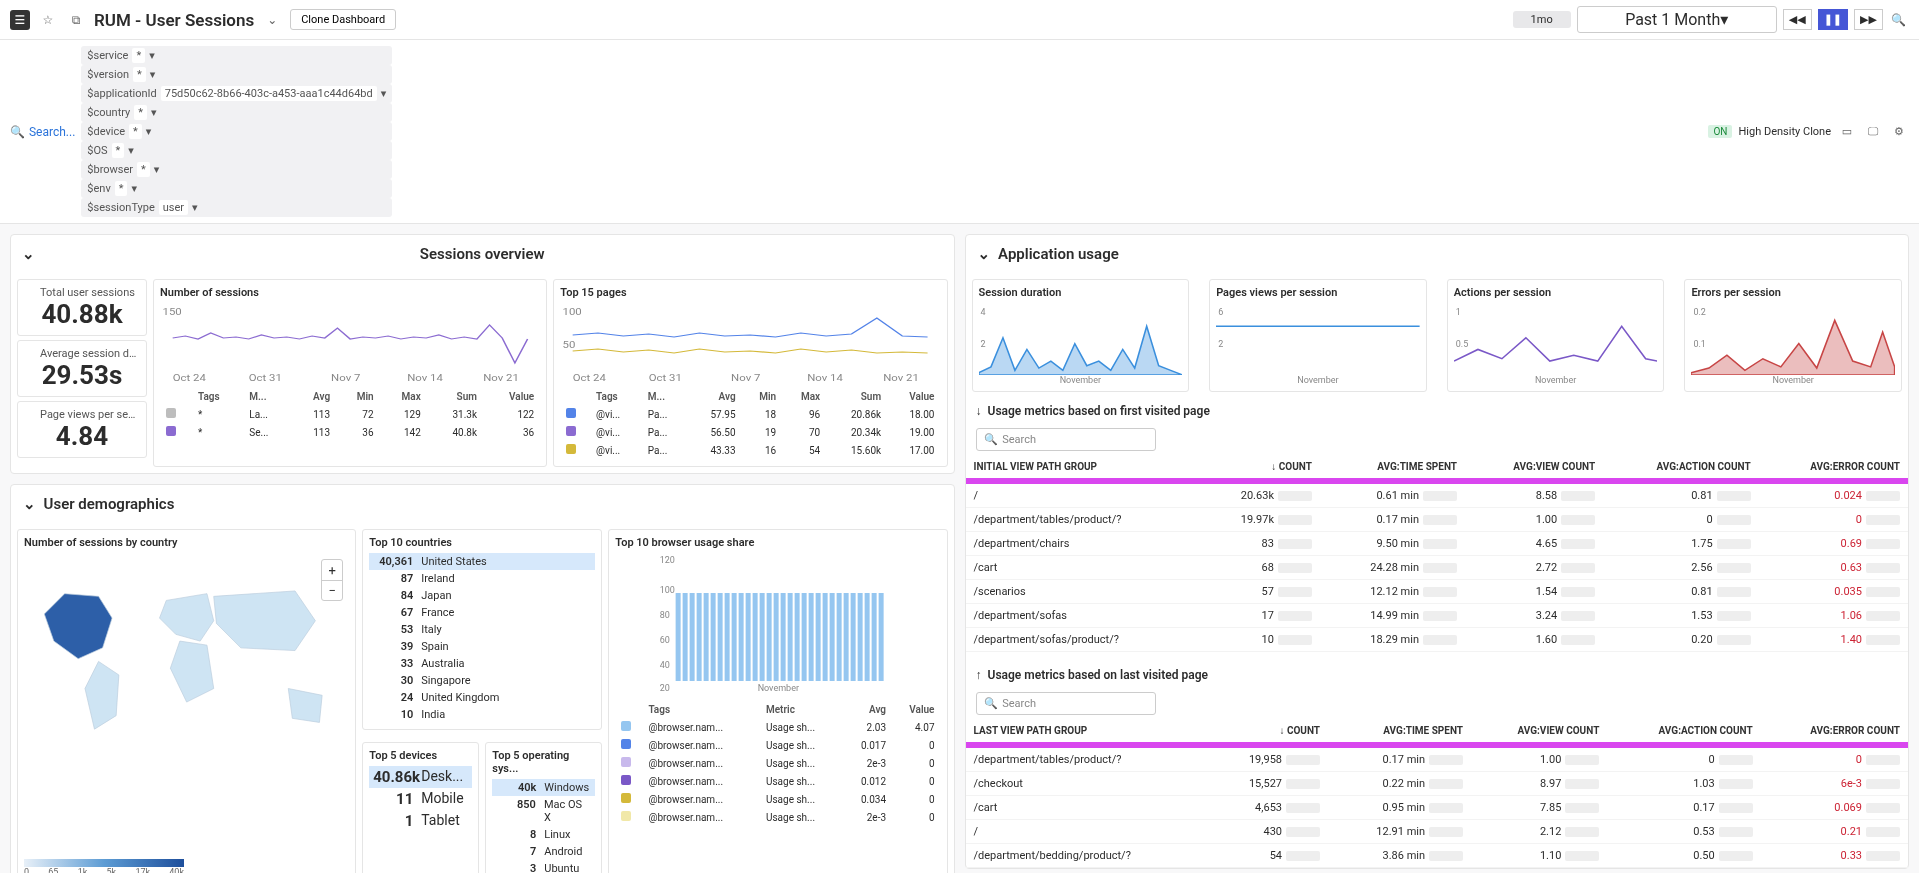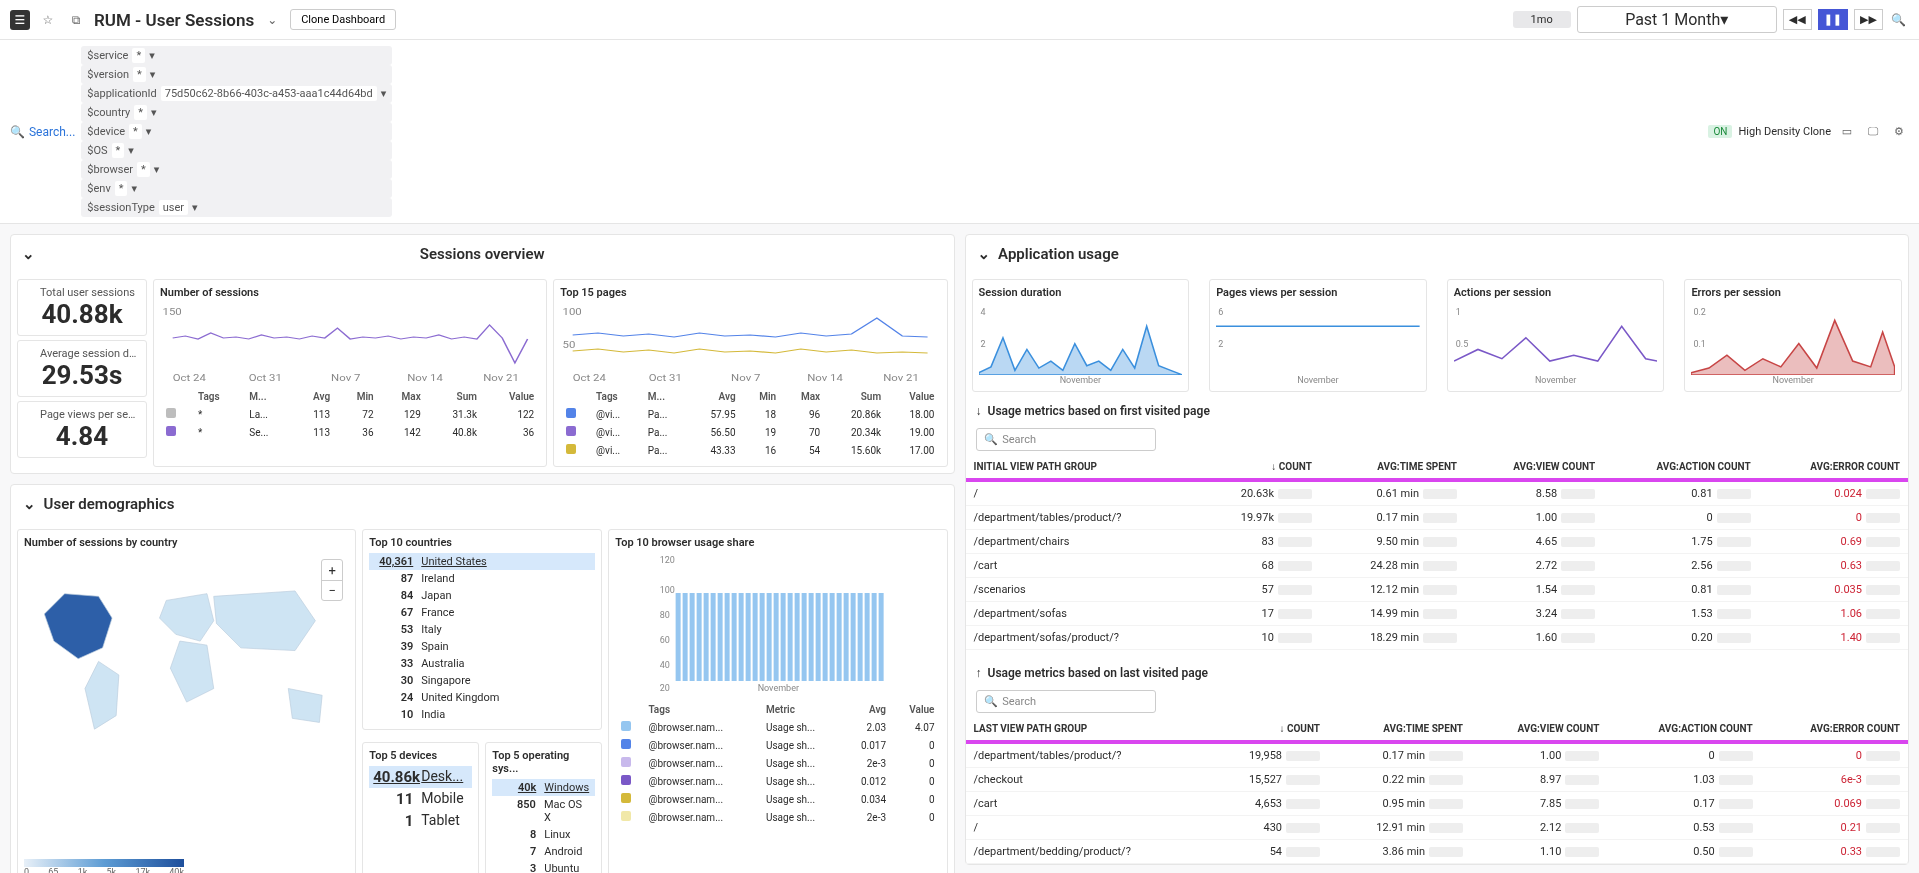--- a/index.html
+++ b/index.html
@@ -42,36 +42,36 @@
 .mini-table th:nth-child(3),.mini-table td:nth-child(3) { text-align:left; }
 .swatch { width:10px; height:10px; display:inline-block; border-radius:2px; }
 .app-row { display:flex; gap:20px; padding:6px; }
 .app-card { border:1px solid #e5e5e5; border-radius:3px; padding:6px; flex:1; }
 .app-chart { height:72px; position:relative; }
 .spark { width:100%; height:100%; }
 .axis-label { position:absolute; font-size:9px; color:#888; }
 .subhead { display:flex; align-items:center; gap:6px; padding:6px 10px; font-size:12px; font-weight:600; }
 .search-box { margin:4px 10px; border:1px solid #ccc; border-radius:3px; padding:4px 8px; font-size:11px; width:180px; color:#888; display:flex; align-items:center; gap:4px; }
 .data-table { width:100%; font-size:11px; border-collapse:collapse; }
-.data-table th { text-align:right; padding:6px 8px; font-size:10px; font-weight:700; color:#333; border-bottom:4px solid #d946ef; }
+.data-table th { text-align:right; padding:6px 8px; font-size:10px; font-weight:700; color:#333; border-bottom:6px solid #d946ef; }
 .data-table th:first-child { text-align:left; }
 .data-table td { text-align:right; padding:5px 8px; border-bottom:1px solid #f3f3f3; }
 .data-table td:first-child { text-align:left; }
 .bar-cell { display:inline-flex; align-items:center; gap:4px; justify-content:flex-end; width:100%; }
 .bar-bg { width:34px; height:10px; background:#eee; border-radius:2px; overflow:hidden; }
 .bar-fill { height:100%; background:#5383e8; }
 .bar-purple { background:#8a5cc9; }
 .bar-red { background:#d94a4a; }
 .red-text { color:#c23; }
 .demo-row { display:flex; gap:6px; padding:6px; align-items:stretch; }
 .map-card { flex:1; border:1px solid #e5e5e5; border-radius:3px; padding:6px; min-height:290px; display:flex; flex-direction:column; }
 .country-card { width:240px; border:1px solid #e5e5e5; border-radius:3px; padding:6px; }
 .country-list { font-size:11px; }
 .country-list div { display:flex; gap:8px; padding:2px 4px; }
-.country-list div.hl { background:#d6e8fb;text-decoration:underline; }
+.country-list div.hl { background:#d6e8fb; }
 .country-list .num { width:40px; text-align:right; font-weight:600; }
 .browser-card { flex:1; border:1px solid #e5e5e5; border-radius:3px; padding:6px; }
 .device-os-row { display:flex; gap:6px; margin-top:6px; }
 .world-svg { flex:1; width:100%; }
 svg text { font-size:9px; fill:#888; }
 .zoom-ctrl { position:absolute; top:6px; right:6px; display:flex; flex-direction:column; border:1px solid #ccc; border-radius:3px; background:#fff; }
 .zoom-ctrl div { width:20px; height:20px; display:flex; align-items:center; justify-content:center; cursor:pointer; font-size:13px; }
 .map-wrap { position:relative; flex:1; }
 .legend-grad { height:8px; width:160px; background:linear-gradient(to right,#e8f0f8,#5d9cd4,#1e4f9c); margin-top:6px; }
 .legend-ticks { display:flex; justify-content:space-between; font-size:9px; color:#666; width:160px; }

